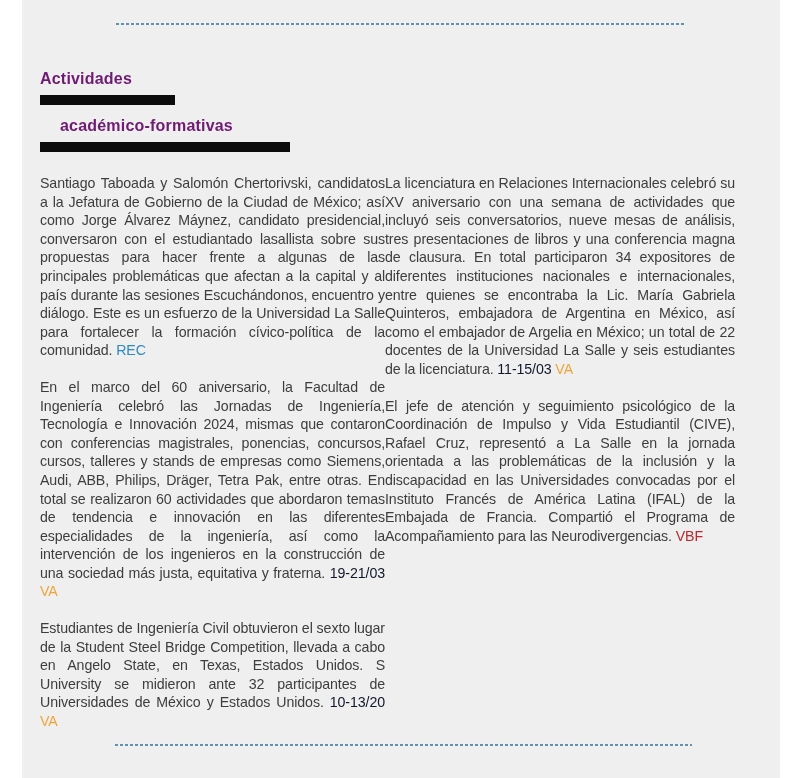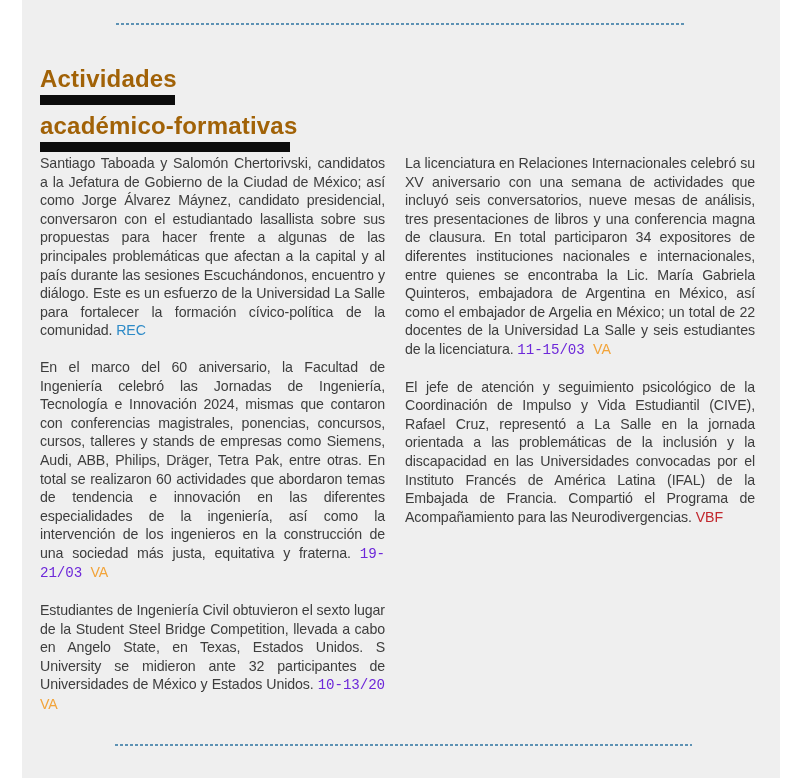--- a/index.html
+++ b/index.html
@@ -21,53 +21,52 @@
     background: repeating-linear-gradient(90deg, #5d92b4 0px, #5d92b4 3px, rgba(0,0,0,0) 3px, rgba(0,0,0,0) 5px);
   }
   .rule-top { top: 23px; left: 94px; width: 570px; }
   .rule-bottom { top: 744px; left: 93px; width: 577px; }
   .content {
     position: absolute;
     top: 66px; left: 18px;
     width: 715px;
   }
   .title-line {
-    font-size: 24px;
+    font-size: 16px;
     font-weight: bold;
     line-height: 26px;
-    color: #a16207;
+    color: #701a75;
     letter-spacing: 0.2px;
   }
-  .title-line.second { margin-top: 8px; }
+  .title-line.second { margin-top: 8px; margin-left: 20px; }
   .title-bar {
     height: 10px;
     background: #0c0c0c;
     margin-top: 3px;
   }
   .title-bar.bar1 { width: 135px; }
   .title-bar.bar2 { width: 250px; }
   .columns {
     display: flex;
-    margin-top: 2px;
-    gap: 20px;
+    margin-top: 22px;
   }
   .col { flex: none; }
   .col-left  { width: 345px; }
   .col-right { width: 350px; }
   p.article {
     font-size: 14.2px;
     line-height: 18.6px;
     color: #3d3d3d;
     text-align: justify;
     letter-spacing: -0.1px;
     margin-bottom: 18px;
     hyphens: auto;
     -webkit-hyphens: auto;
   }
-  p.article .date { color: #6d28d9; font-family: Liberation Mono, monospace; }
+  p.article .date { color: #0f172a; }
   p.article .tag  { font-weight: normal; }
 </style>
 </head>
 <body>
 
 <div class="page">
 
   <div class="dashed-rule rule-top"></div>
 
   <div class="content">

